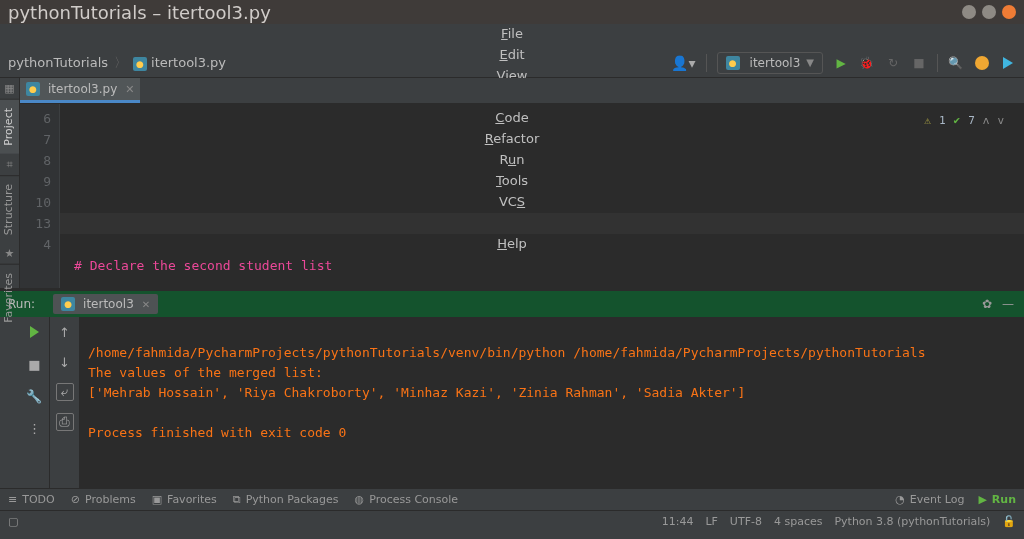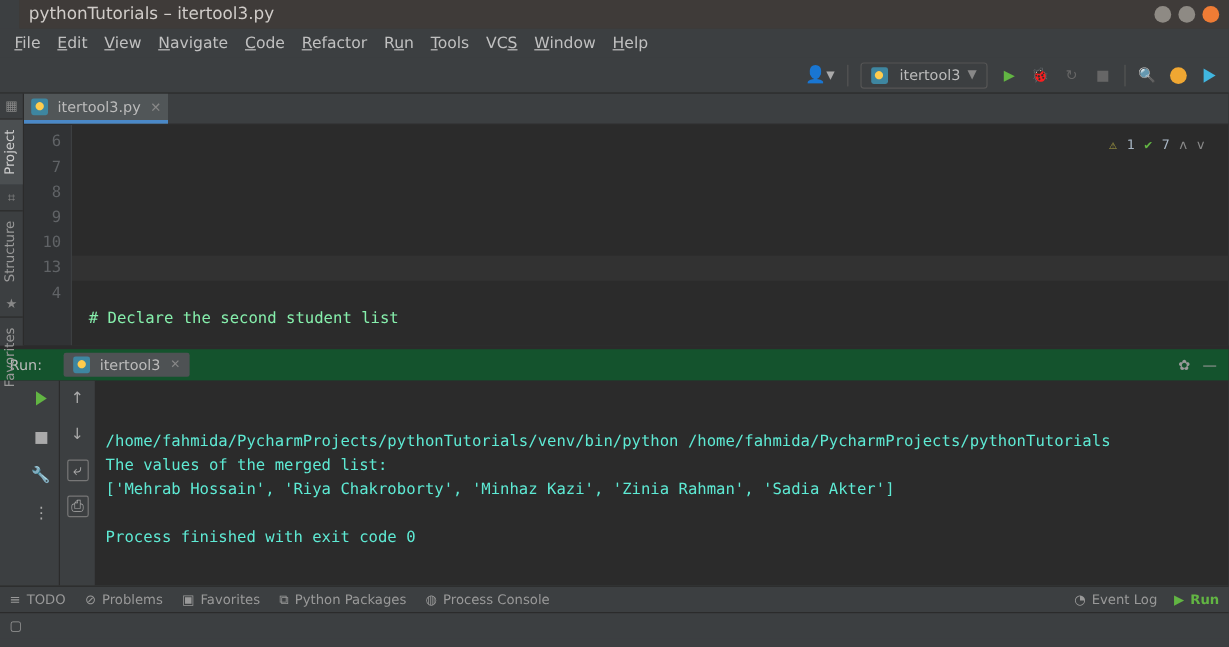--- a/index.html
+++ b/index.html
@@ -1,25 +1,25 @@
 <!DOCTYPE html>
 <html><head>
 <meta charset="utf-8">
 <style>
 * { margin: 0; padding: 0; box-sizing: border-box; }
 body { font-family: "DejaVu Sans", sans-serif; font-size: 12px; color: #bbb; background: #3c3f41; width: 1024px; height: 539px; overflow: hidden; position: relative; }
 
-.titlebar { height: 24px; background: #3f3b39; display: flex; align-items: center; padding: 0 8px; color: #d0ccc9; font-size: 14px; margin-left: 16px; }
+.titlebar { height: 24px; background: #3f3b39; display: flex; align-items: center; padding: 0 8px; color: #d0ccc9; font-size: 18px; }
 .titlebar .wbtns { margin-left: auto; display: flex; gap: 6px; }
 .titlebar .wbtn { width: 14px; height: 14px; border-radius: 7px; display: inline-block; }
 .wbtn.min { background: #8e8a84; }
 .wbtn.max { background: #8e8a84; }
 .wbtn.close { background: #ef7c35; }
 
-.menubar { height: 24px; background: #3c3f41; display: flex; align-items: center; padding: 0 6px; gap: 2px; color: #c0c0c0; font-size: 13px; }
+.menubar { height: 24px; background: #3c3f41; display: flex; align-items: center; padding: 0 6px; gap: 2px; color: #c0c0c0; font-size: 13px; flex-direction: column; }
 .menubar .mitem { padding: 2px 6px; cursor: pointer; }
 .menubar .mitem .u { text-decoration: underline; }
 
 .navbar { height: 30px; background: #3c3f41; border-bottom: 1px solid #2b2b2b; display: flex; align-items: center; padding: 0 8px; }
 .crumbs { display: flex; align-items: center; gap: 6px; font-size: 13px; }
 .crumbs .sep { color: #666; }
 .py-file-icon { width: 14px; height: 14px; background: #3e86a0; border-radius: 2px; display: inline-flex; align-items: center; justify-content: center; font-size: 9px; color: #ffcc4d; margin-right: 4px; }
 .navbar .right { margin-left: auto; display: flex; align-items: center; gap: 10px; }
 .add-user { color: #aaa; font-size: 14px; }
 .run-combo { border: 1px solid #555; border-radius: 3px; padding: 3px 8px; display: flex; align-items: center; gap: 6px; font-size: 12px; cursor: pointer; }
@@ -37,39 +37,39 @@
 .vtab.sel { background: #4b4f51; color: #ccc; }
 .vtab-ic { font-size: 11px; padding: 4px 2px; text-align: center; color: #888; }
 
 .editor-main { flex: 1; display: flex; flex-direction: column; overflow: hidden; }
 .file-tabs { height: 26px; background: #3c3f41; border-bottom: 1px solid #2b2b2b; display: flex; align-items: stretch; }
 .file-tab { display: flex; align-items: center; padding: 0 6px; gap: 4px; font-size: 12px; border-bottom: 3px solid #4a88c7; background: #515658; cursor: pointer; }
 .file-tab .xx { color: #888; margin-left: 4px; cursor: pointer; font-size: 11px; }
 .code-scroll { flex: 1; overflow: hidden; display: flex; position: relative; }
 .gutter { width: 40px; background: #313335; text-align: right; padding: 4px 8px 4px 0; color: #606366; font-family: "DejaVu Sans Mono", monospace; font-size: 13px; line-height: 21px; border-right: 1px solid #3c3f41; }
 .code { flex: 1; padding: 4px 0 4px 14px; font-family: "DejaVu Sans Mono", monospace; font-size: 13px; line-height: 21px; color: #a9b7c6; white-space: pre; position: relative; }
-.code .c-comment { color: #86efac; }
+.code .c-comment { color: #ec4899; }
 .code .line-hl { position:absolute; left:0; right:0; height:21px; background:#323232; z-index:0; }
 .code .lines { position: relative; z-index: 1; }
 .inspections { position: absolute; top: 6px; right: 20px; display: flex; gap: 8px; font-size: 11px; align-items: center; z-index:3; }
 .inspections .warn { color: #aea544; }
 .inspections .ok { color: #62b543; }
 .inspections .nav { color: #888; cursor:pointer; }
 
 .run-panel { border-top: 3px solid #2b2b2b; background: #2b2b2b; height: 200px; display: flex; flex-direction: column; }
 .run-header { height: 26px; background: #14532d; display: flex; align-items: center; padding: 0 10px 0 0; font-size: 12px; gap: 10px; }
 .run-header .lbl { padding: 0 8px; }
 .run-header .tab { display: flex; align-items: center; gap: 4px; padding: 3px 8px; background: #4e5254; border-radius: 2px; cursor: pointer; }
 .run-header .tab .xx { color: #888; margin-left: 4px; font-size: 10px; }
 .run-header .right { margin-left: auto; display: flex; gap: 10px; color: #999; }
 .run-body { flex: 1; display: flex; overflow: hidden; }
 .run-left1 { width: 20px; background: #3c3f41; }
 .run-gutter { width: 30px; background: #3c3f41; display: flex; flex-direction: column; align-items: center; padding-top: 6px; gap: 14px; border-right: 1px solid #2b2b2b; }
 .run-gutter2 { width: 30px; background: #3c3f41; display: flex; flex-direction: column; align-items: center; padding-top: 6px; gap: 12px; border-right: 1px solid #2b2b2b; }
-.run-out { flex: 1; padding: 6px 8px; font-family: "DejaVu Sans Mono", monospace; font-size: 13px; line-height: 20px; color: #5eead4; white-space: pre; overflow: hidden; margin-top: 16px; }
+.run-out { flex: 1; padding: 6px 8px; font-family: "DejaVu Sans Mono", monospace; font-size: 13px; line-height: 20px; color: #f97316; white-space: pre; overflow: hidden; }
 .run-gutter .ic, .run-gutter2 .ic { width: 18px; height: 18px; display:flex; align-items:center; justify-content:center; color:#aaa; cursor:pointer; font-size:13px; }
 .green-tri { width:0; height:0; border-top:6px solid transparent; border-bottom:6px solid transparent; border-left:9px solid #62b543; display:inline-block; }
 .boxed { border: 1px solid #777; border-radius:2px; font-size:9px; padding:1px 2px; color:#aaa; }
 
 .bottom-tool { height: 22px; background: #3c3f41; border-top: 1px solid #2b2b2b; display: flex; align-items: center; gap: 16px; padding: 0 8px; font-size: 11px; color: #999; }
 .bottom-tool .bt { display: flex; align-items: center; gap: 5px; cursor: pointer; }
 .bottom-tool .right { margin-left: auto; display: flex; gap: 14px; }
 .statusbar { height: 22px; background: #3c3f41; border-top: 1px solid #2b2b2b; display: flex; align-items: center; padding: 0 8px; font-size: 11px; color: #999; }
 .statusbar .right { margin-left: auto; display: flex; gap: 12px; }
 .statusbar .lock { color: #bbb; }
@@ -98,20 +98,25 @@
   <span class="mitem"><span class="u">C</span>ode</span>
   <span class="mitem"><span class="u">R</span>efactor</span>
   <span class="mitem">R<span class="u">u</span>n</span>
   <span class="mitem"><span class="u">T</span>ools</span>
   <span class="mitem">VC<span class="u">S</span></span>
   <span class="mitem"><span class="u">W</span>indow</span>
   <span class="mitem"><span class="u">H</span>elp</span>
 </div>
 
 <div class="navbar">
+  <div class="crumbs">
+    <span>pythonTutorials</span>
+    <span class="sep">〉</span>
+    <span><span class="py-file-icon">●</span><span>itertool3.py</span></span>
+  </div>
   <div class="right">
     <span class="add-user">👤▾</span>
     <span class="tb-sep"></span>
     <span class="run-combo">
       <span class="py-file-icon">●</span>
       <span>itertool3</span>
       <span class="chev">▼</span>
     </span>
     <span class="tb-icon green">▶</span>
     <span class="tb-icon bug-ic">🐞</span>
@@ -244,13 +249,21 @@
       </span>
     <span class="bt run-play">
         <span>▶</span>
         <b>Run</b>
       </span>
   </div>
 </div>
 
 <div class="statusbar">
   <span>▢</span>
+  <div class="right">
+    <span>11:44</span>
+    <span>LF</span>
+    <span>UTF-8</span>
+    <span>4 spaces</span>
+    <span>Python 3.8 (pythonTutorials)</span>
+    <span class="lock">🔓</span>
+  </div>
 </div>
 
 </body></html>

